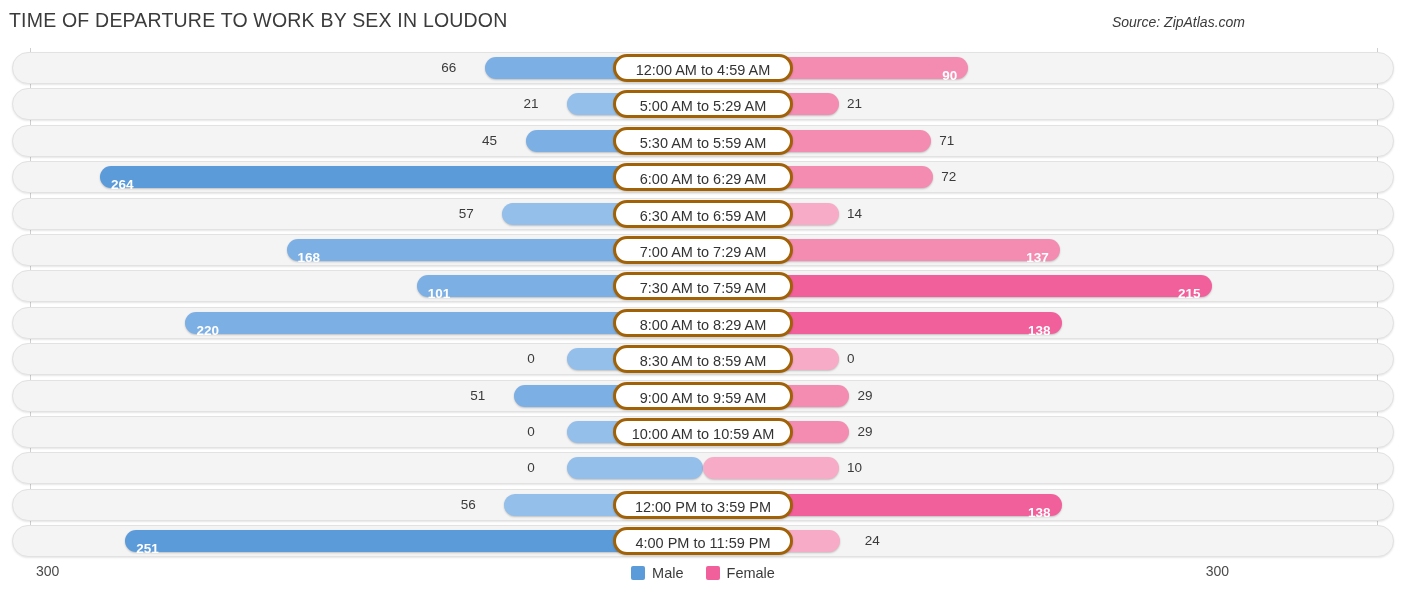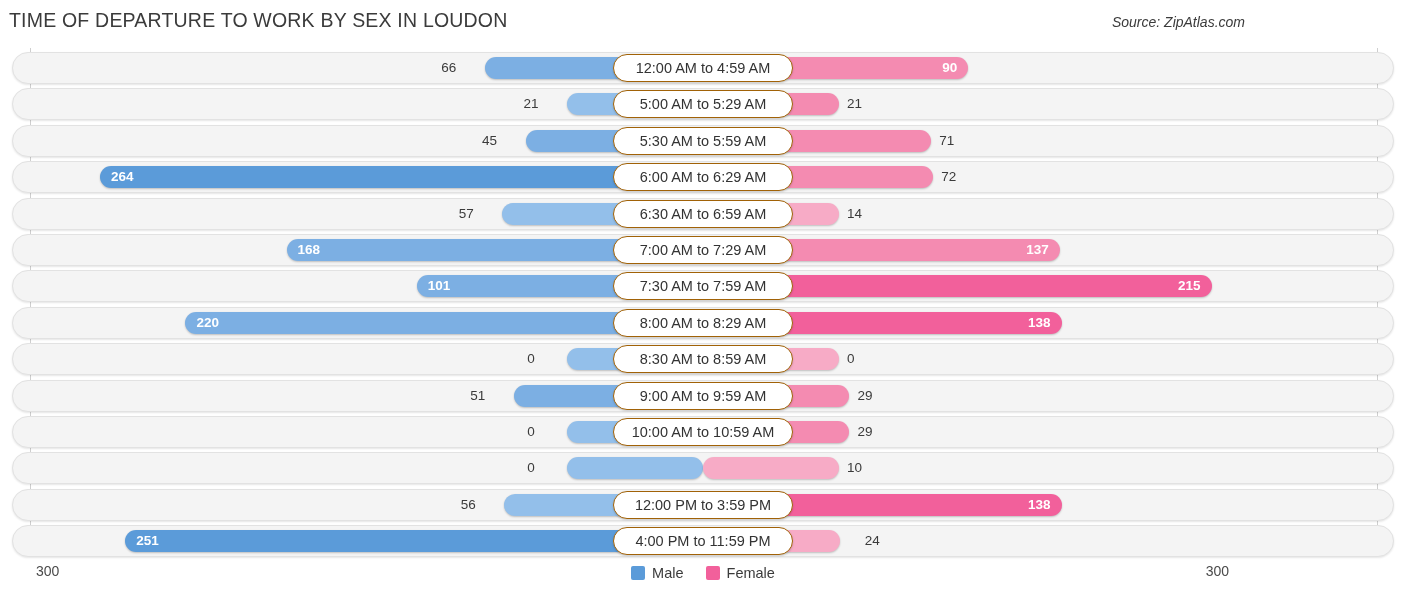--- a/index.html
+++ b/index.html
@@ -80,32 +80,32 @@
     position: absolute;
     top: 5px;
     height: 22px;
     line-height: 22px;
     font-size: 13.5px;
     color: #3b3b3b;
     white-space: nowrap;
   }
   .val-left  { text-align: center; }
   .val-right { text-align: left; }
-  .val.inside { color: #ffffff; font-weight: bold; }
+  .val.inside { color: #ffffff; font-weight: bold; margin-top: 8px; }
 
   
   .center-pill {
     position: absolute;
     left: 613px;
     top: 2px;
     width: 180px;
     height: 28px;
     line-height: 27px;
     background: #ffffff;
-    border: 1px solid #a16207;
+    border: 3px solid #a16207;
     border-radius: 14px;
     text-align: center;
     font-size: 14.5px;
     color: #333333;
     white-space: nowrap;
     box-shadow: 0 1px 2px rgba(0,0,0,.18);
     z-index: 5;
   }
 
   

